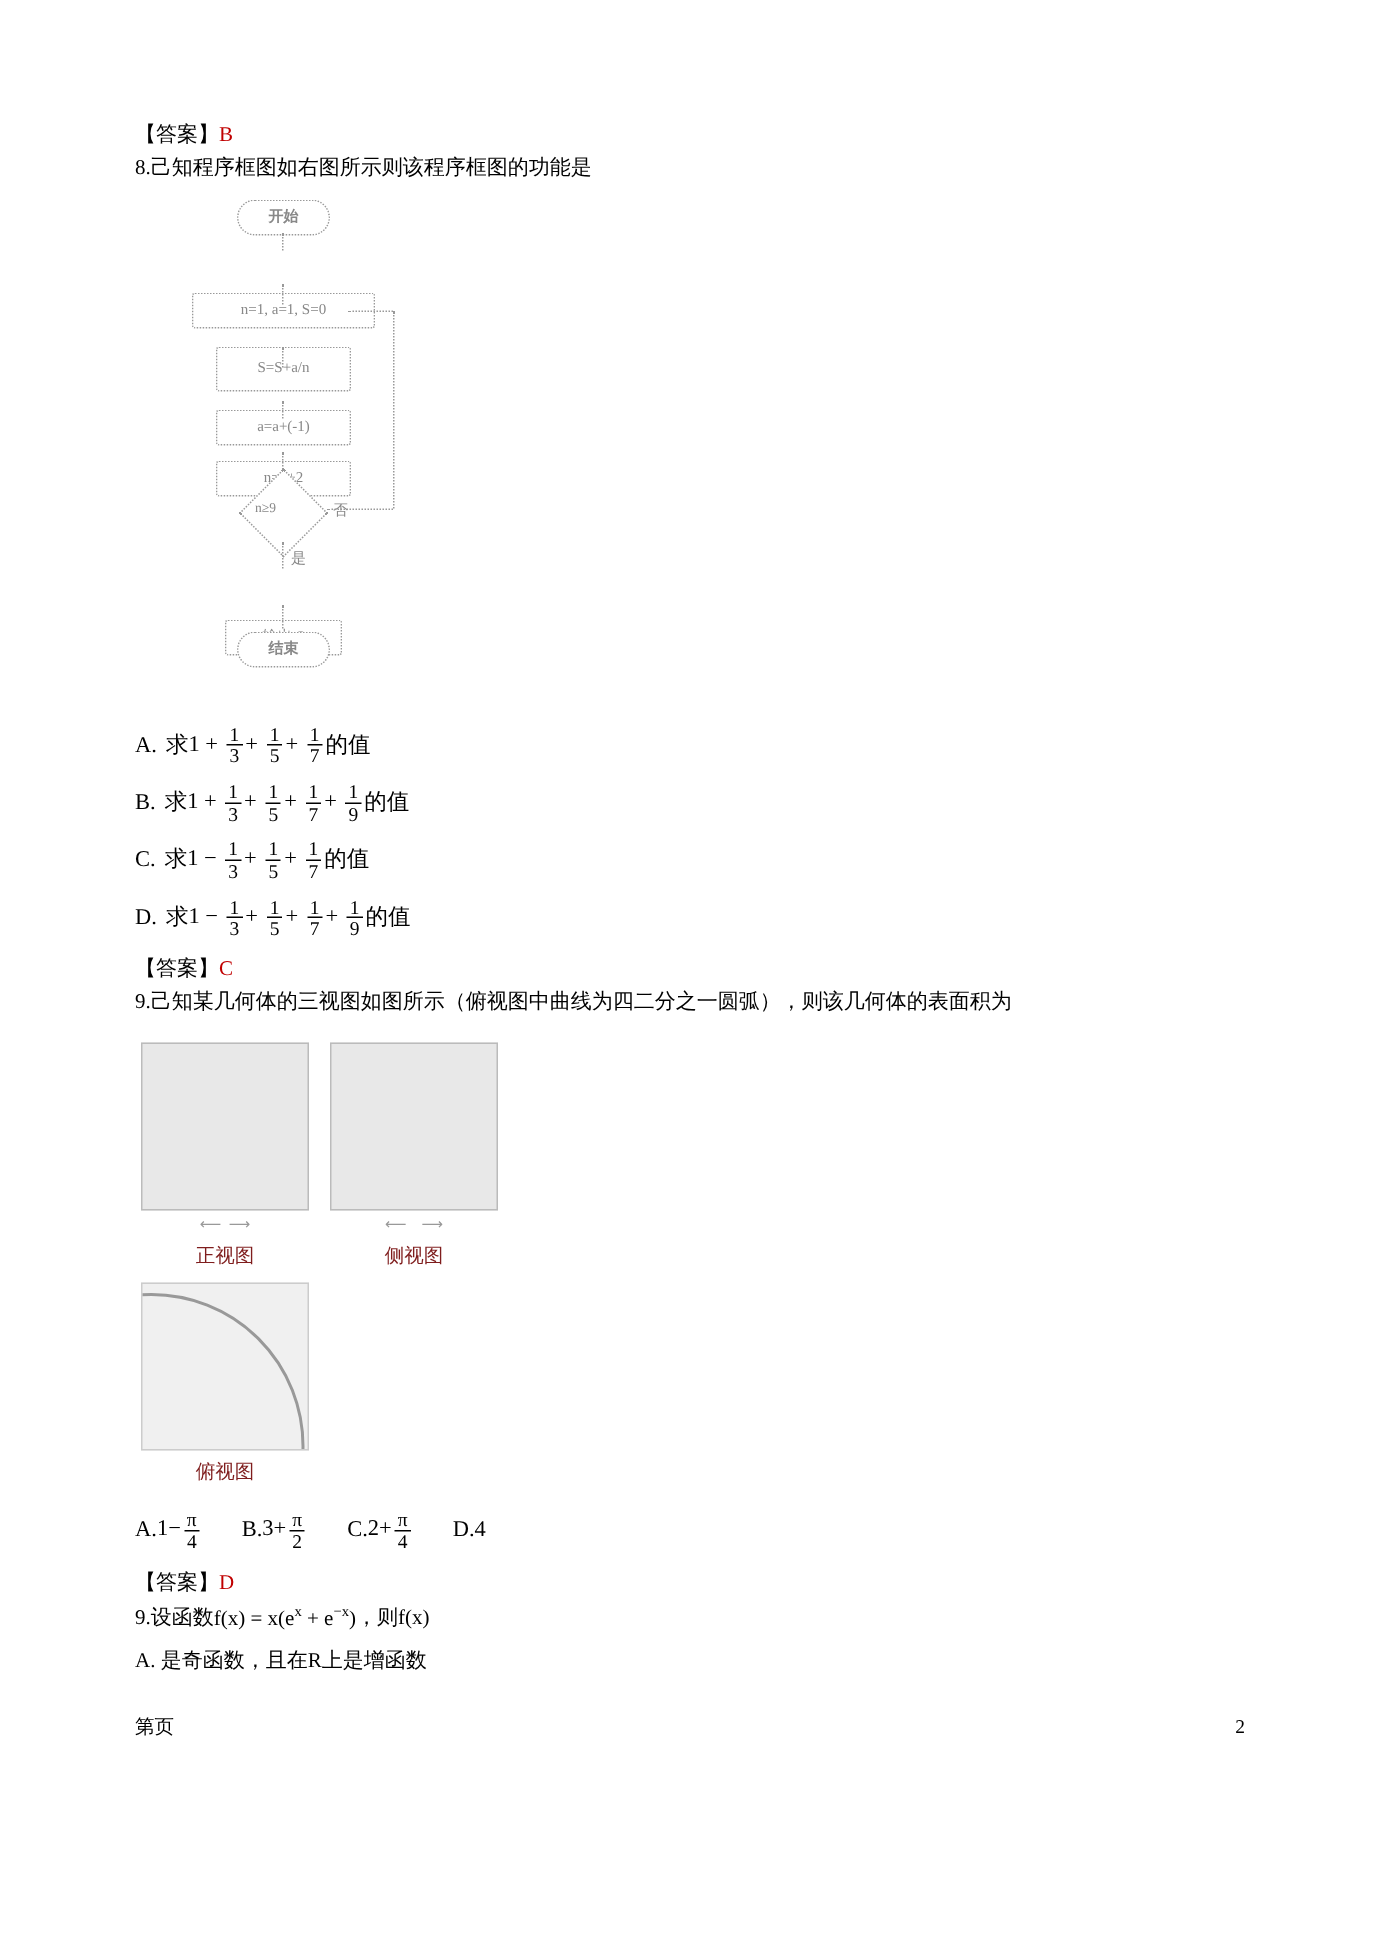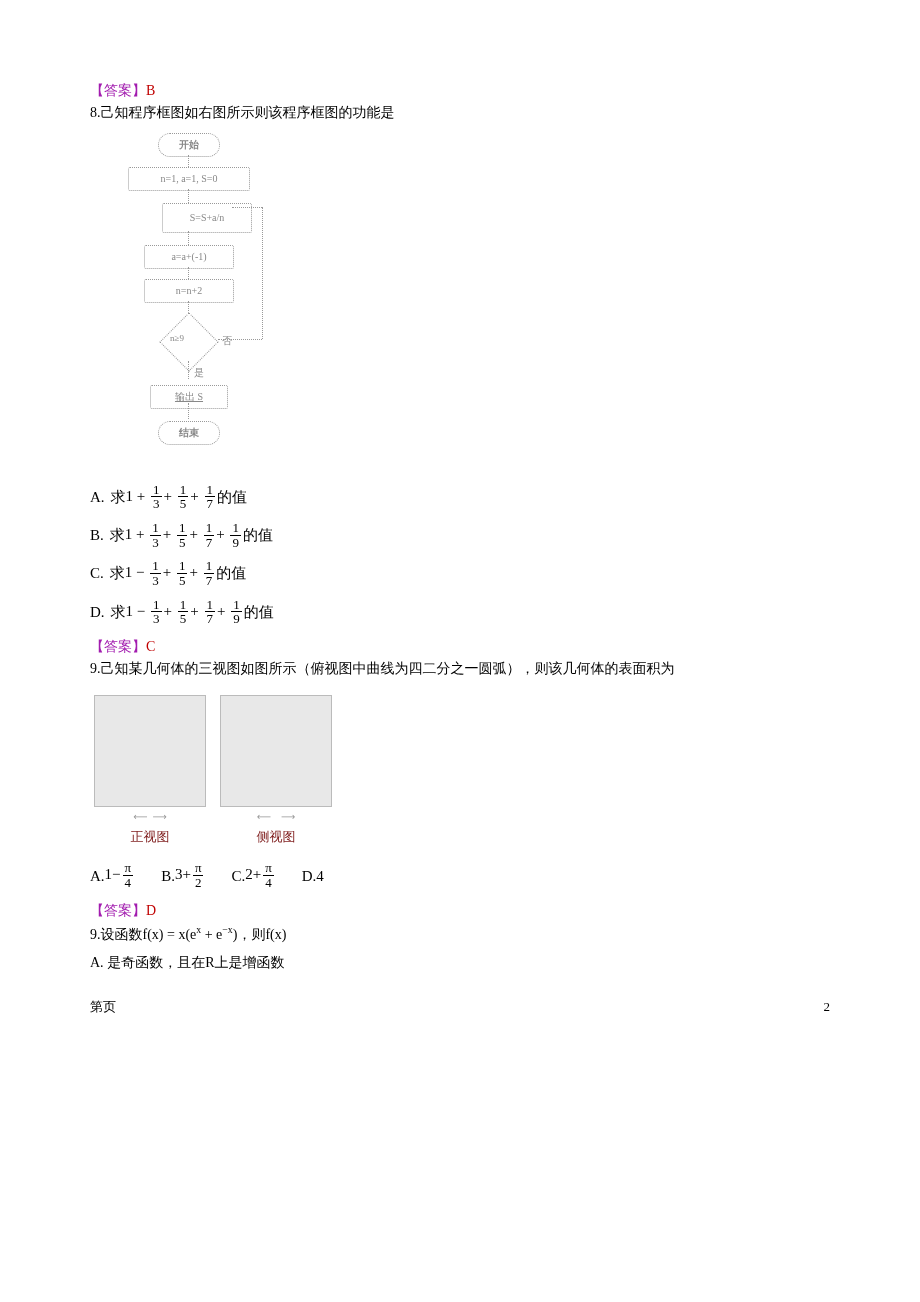--- a/index.html
+++ b/index.html
@@ -7,21 +7,21 @@
     font-size: 14px;
     color: #000;
     background: #fff;
     margin: 0;
     padding: 80px 90px 40px 90px;
     width: 920px;
     box-sizing: border-box;
     line-height: 1.6;
   }
   .answer {
-    color: #a21caf;
+    color: #000000;
     font-family: "SimSun", "宋体", serif;
   }
   .answer-letter {
     color: #c00000;
   }
   .q-text {
     margin: 0 0 6px 0;
   }
   .flowchart-img {
     width: 160px;
@@ -33,21 +33,21 @@
     position: absolute;
     border: 1px dotted #999;
     background: #fff;
     font-size: 10px;
     display: flex;
     align-items: center;
     justify-content: center;
     color: #888;
   }
   .round { border-radius: 14px; font-weight: bold; }
-  .rect { border-radius: 2px; }
+  .rect { border-radius: 2px; margin-top: 28px; }
   .diamond {
     transform: rotate(45deg);
     border: 1px dotted #999;
   }
   .arrow {
     position: absolute;
     width: 0;
     border-left: 1px dotted #999;
   }
 
@@ -158,21 +158,21 @@
 
 <div class="q-text">
   <span>8.</span><span>己知程序框图如右图所示则该程序框图的功能是</span>
 </div>
 
 <div class="flowchart-img">
   <div class="shape round" style="left:48px; top:0; width:60px; height:22px;">开始</div>
   <div class="arrow" style="left:78px; top:22px; height:12px;"></div>
   <div class="shape rect" style="left:18px; top:34px; width:120px; height:22px;">n=1, a=1, S=0</div>
   <div class="arrow" style="left:78px; top:56px; height:14px;"></div>
-  <div class="shape rect" style="left:52px; top:70px; width:88px; height:28px;">S=S+a/n</div>
+  <div class="shape rect" style="left:34px; top:70px; width:88px; height:28px;">S=S+a/n</div>
   <div class="arrow" style="left:78px; top:98px; height:14px;"></div>
   <div class="shape rect" style="left:34px; top:112px; width:88px; height:22px;">a=a+(-1)</div>
   <div class="arrow" style="left:78px; top:134px; height:12px;"></div>
   <div class="shape rect" style="left:34px; top:146px; width:88px; height:22px;">n=n+2</div>
   <div class="arrow" style="left:78px; top:168px; height:16px;"></div>
   <div class="shape diamond" style="left:58px; top:188px; width:40px; height:40px;"></div>
   <div style="position:absolute; left:60px; top:198px; font-size:9px; color:#888;">n≥9</div>
   <div style="position:absolute; left:112px; top:200px; font-size:10px; color:#888;">否</div>
   <div class="arrow" style="left:78px; top:228px; height:18px;"></div>
   <div style="position:absolute; left:84px; top:232px; font-size:10px; color:#888;">是</div>
@@ -284,20 +284,26 @@
   <div class="view-box">
     <div class="view-rect"></div>
     <div class="dim-below">⟵&nbsp;&nbsp;⟶</div>
     <div class="view-label">正视图</div>
   </div>
   <div class="view-box">
     <div class="view-rect"></div>
     <div class="dim-below">⟵&nbsp;&nbsp;&nbsp;&nbsp;⟶</div>
     <div class="view-label">侧视图</div>
   </div>
+  <div class="view-box">
+    <div class="view-arc">
+      <div class="arc-curve"></div>
+    </div>
+    <div class="view-label">俯视图</div>
+  </div>
 </div>
 
 <div class="inline-options">
   <div class="inline-opt">
     <span>A. </span>
     <span class="math"><span>1</span><span>−</span><span class="frac">
           <span class="num">π</span>
           <span class="den">4</span>
         </span></span>
   </div>

